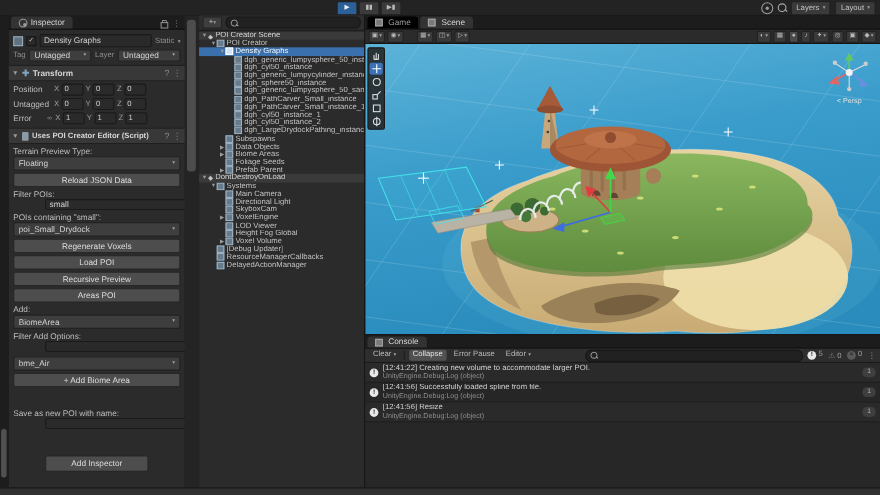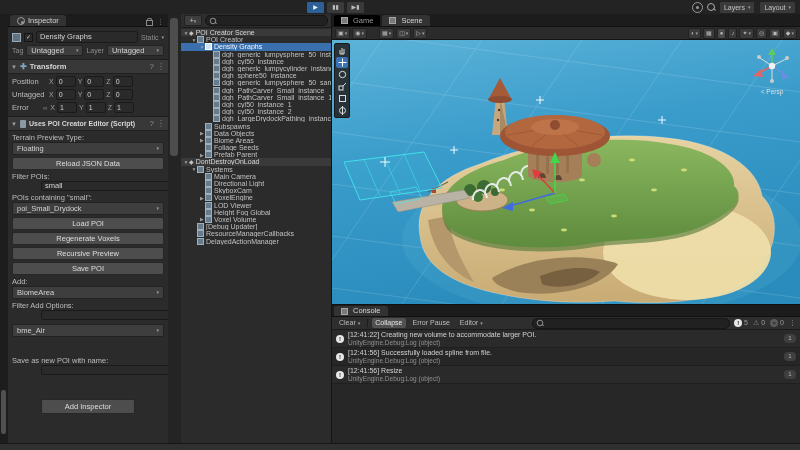--- a/index.html
+++ b/index.html
@@ -209,35 +209,36 @@
         <span class="caret">▾</span>
       </div>
       <div class="btn">Reload JSON Data</div>
       <div class="lbl">Filter POIs:</div>
       <input class="fld" value="small" style="">
       <div class="lbl" style="margin-top:2px">POIs containing "small":</div>
       <div class="dd">
         <span>poi_Small_Drydock</span>
         <span class="caret">▾</span>
       </div>
+      <div class="btn">Regenerate Voxels</div>
       <div class="btn">Load POI</div>
-      <div class="btn">Regenerate Voxels</div>
       <div class="btn">Recursive Preview</div>
-      <div class="btn">Save POI</div>
+      <div class="btn">Areas POI</div>
       <div class="lbl">Add:</div>
       <div class="dd">
         <span>BiomeArea</span>
         <span class="caret">▾</span>
       </div>
       <div class="lbl" style="margin-top:2px">Filter Add Options:</div>
       <input class="fld" style="">
       <div class="dd" style="margin-top:4px">
         <span>bme_Air</span>
         <span class="caret">▾</span>
       </div>
+      <div class="btn">+ Add Biome Area</div>
       <div class="lbl" style="margin-top:19px">Save as new POI with name:</div>
       <input class="fld" style="">
       <div class="btn addcomp">Add Inspector</div>
     </div>
   </div>
   <div class="insp-scroll">
     <div class="insp-thumb"></div>
   </div>
 
   <div class="hierarchy">

